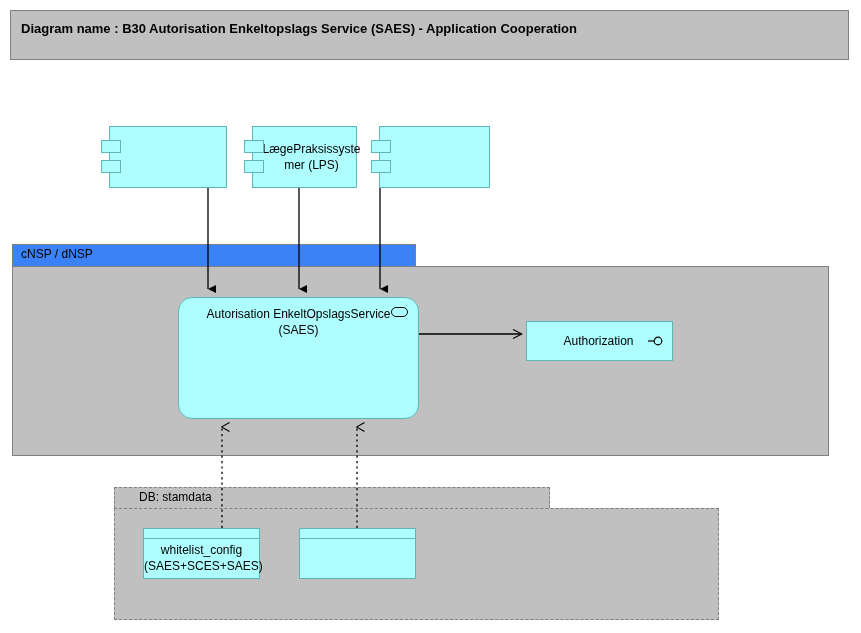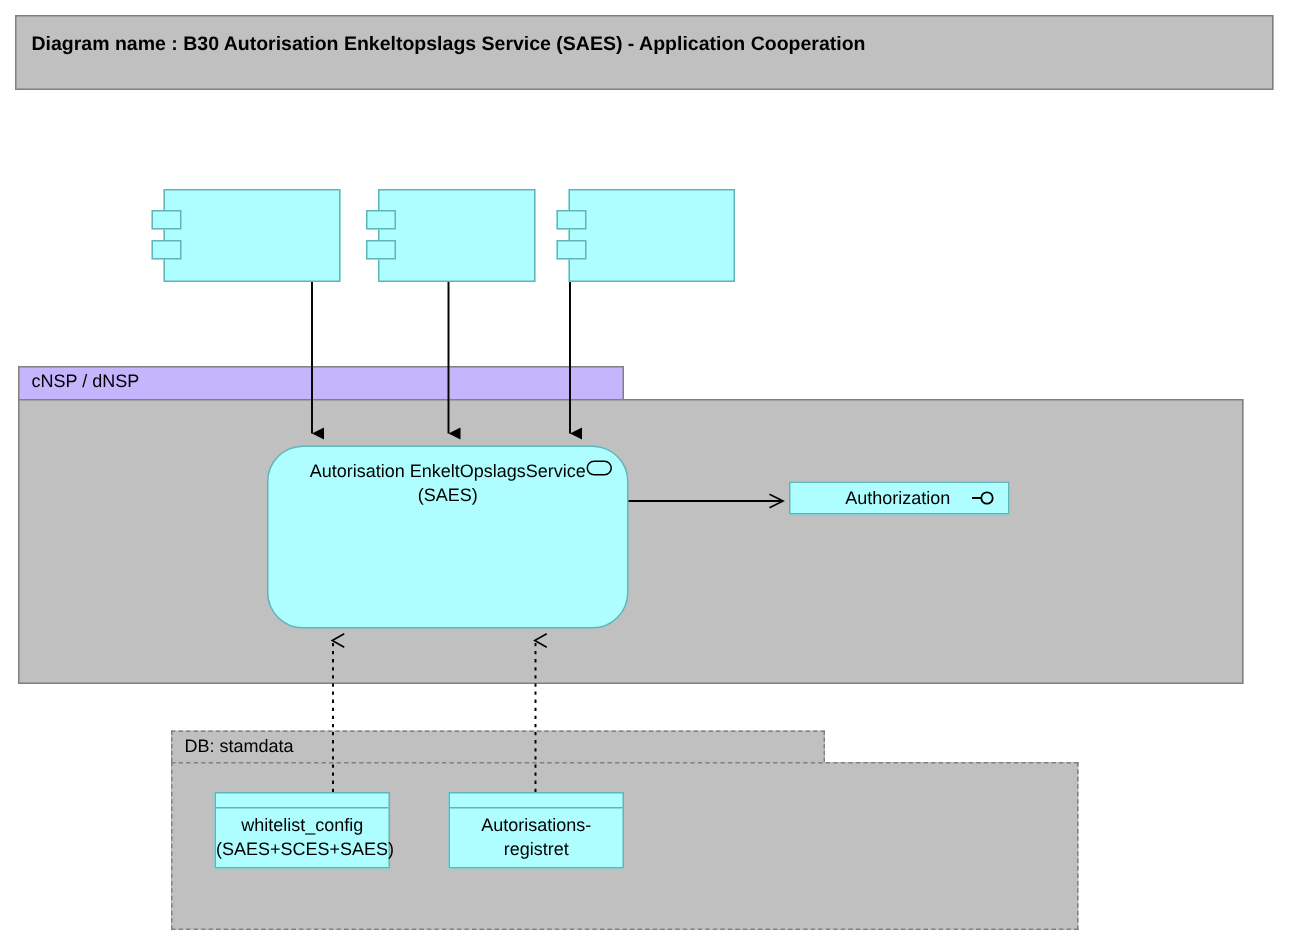--- a/index.html
+++ b/index.html
@@ -31,21 +31,21 @@
     font-size: 13px;
     font-weight: bold;
     color: #000;
     line-height: 19px;
     white-space: pre;
   }
 
   
   .group-tab {
     position: absolute;
-    background: #c4b5fd;
+    background: #3b82f6;
     border: 1px solid #808080;
     border-bottom: none;
     box-sizing: border-box;
     font-size: 12px;
     color: #000;
     padding: 2px 0 0 8px;
   }
   .group-body {
     position: absolute;
     background: #c0c0c0;
@@ -53,21 +53,21 @@
     box-sizing: border-box;
   }
   .group-tab-dashed {
     position: absolute;
     background: #c0c0c0;
     border: 1px dashed #808080;
     border-bottom: none;
     box-sizing: border-box;
     font-size: 12px;
     color: #000;
-    padding: 2px 0 0 8px;
+    padding: 2px 0 0 24px;
   }
   .group-body-dashed {
     position: absolute;
     background: #c0c0c0;
     border: 1px dashed #808080;
     box-sizing: border-box;
   }
 
   
   .app-comp {
@@ -98,21 +98,21 @@
     box-sizing: border-box;
   }
   .comp-tab.t1 { top: 13px; }
   .comp-tab.t2 { top: 33px; }
 
   
   .app-service {
     position: absolute;
     background: #aefeff;
     border: 1px solid #5fb6b8;
-    border-radius: 24px;
+    border-radius: 14px;
     box-sizing: border-box;
   }
   .app-service .label {
     position: absolute;
     left: 0; right: 0; top: 8px;
     text-align: center;
     font-size: 12px;
     color: #000;
     line-height: 16px;
     white-space: pre-line;
@@ -203,51 +203,51 @@
 <div class="group-body-dashed" style="left:114px; top:508px; width:605px; height:112px;"></div>
 
 <div class="app-comp" style="left:109px; top:126px; width:118px; height:62px;">
   <span class="comp-tab t1"></span>
   <span class="comp-tab t2"></span>
 </div>
 
 <div class="app-comp" style="left:252px; top:126px; width:105px; height:62px;">
   <span class="comp-tab t1"></span>
   <span class="comp-tab t2"></span>
+  <span class="label">LægePraksissyste
+mer (LPS)</span>
 </div>
 
 <div class="app-comp" style="left:379px; top:126px; width:111px; height:62px;">
   <span class="comp-tab t1"></span>
   <span class="comp-tab t2"></span>
 </div>
 
 <div class="app-service" style="left:178px; top:297px; width:241px; height:122px;">
   <span class="label">Autorisation EnkeltOpslagsService
 (SAES)</span>
   <span class="svc-icon" style="right:10px; top:9px;"></span>
 </div>
 
-<div class="app-interface" style="left:526px; top:321px; width:147px; height:22px;padding-left:20px;">
+<div class="app-interface" style="left:526px; top:321px; width:147px; height:40px;padding-left:20px;">
   <span class="label">Authorization</span>
   <svg class="iface-icon" viewBox="0 0 16 10">
     <line x1="0" y1="5" x2="6" y2="5" stroke="#000" stroke-width="1.2"></line>
     <circle cx="10" cy="5" r="3.8" fill="none" stroke="#000" stroke-width="1.2"></circle>
   </svg>
 </div>
 
 <div class="data-obj" style="left:143px; top:528px; width:117px; height:51px;">
   <span class="bar"></span>
   <span class="label">whitelist_config
 (SAES+SCES+SAES)</span>
 </div>
 
 <div class="data-obj" style="left:299px; top:528px; width:117px; height:51px;">
   <span class="bar"></span>
-  <span class="label">Autorisations-
-registret</span>
 </div>
 
 <svg id="edges">
   <defs>
     <marker id="filled-arrow" markerWidth="9" markerHeight="9" refX="7" refY="4.5" orient="auto" markerUnits="userSpaceOnUse">
       <path d="M0,0.6 L8,4.5 L0,8.4 Z" fill="#000"></path>
     </marker>
     <marker id="filled-arrow-down" markerWidth="10" markerHeight="10" refX="5" refY="8" orient="auto" markerUnits="userSpaceOnUse">
       <path d="M1,0 L9,0 L5,8 Z" fill="#000"></path>
     </marker>

